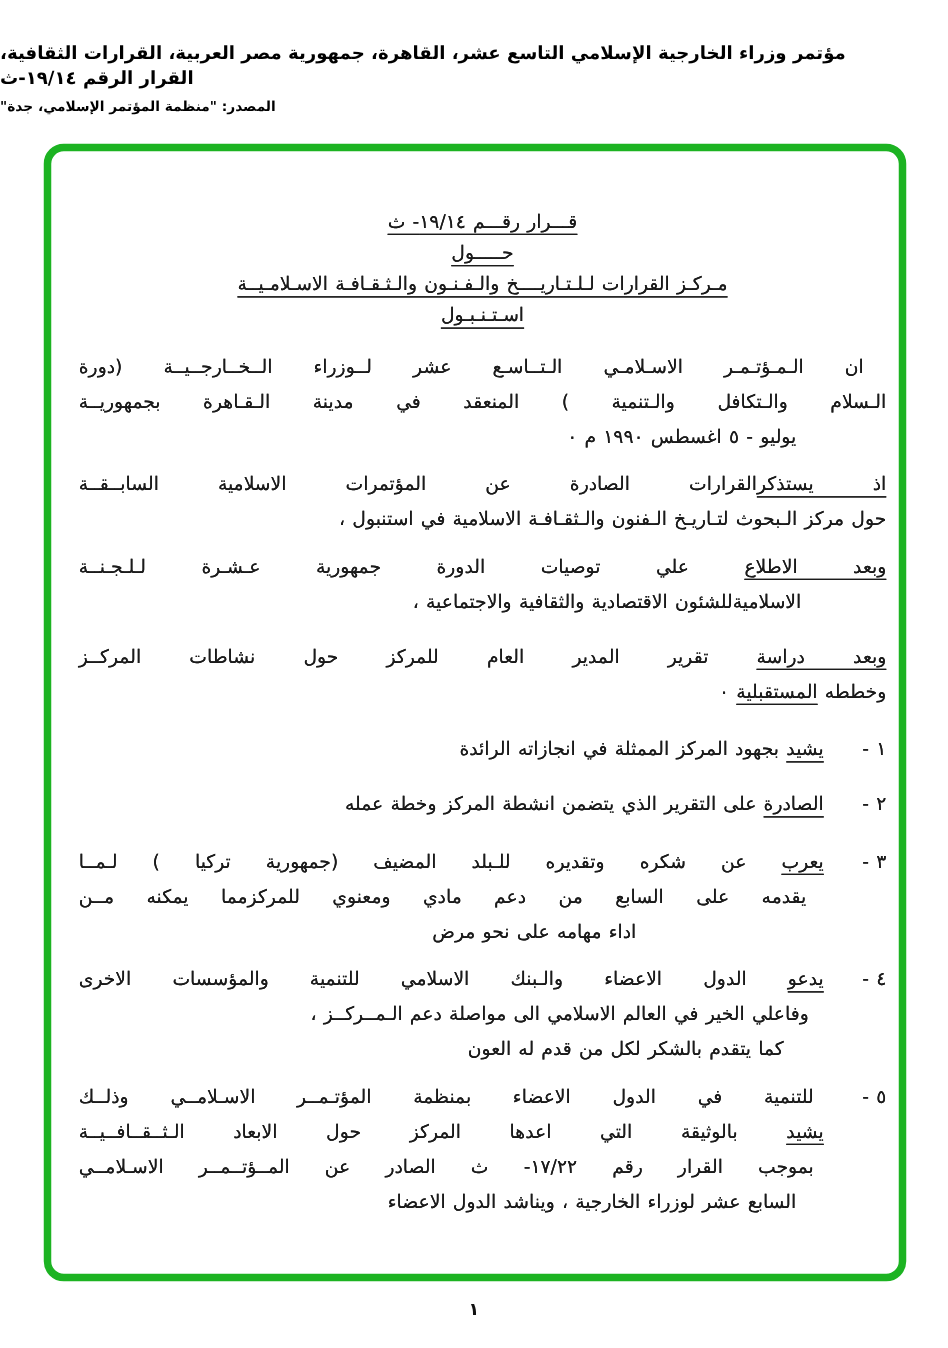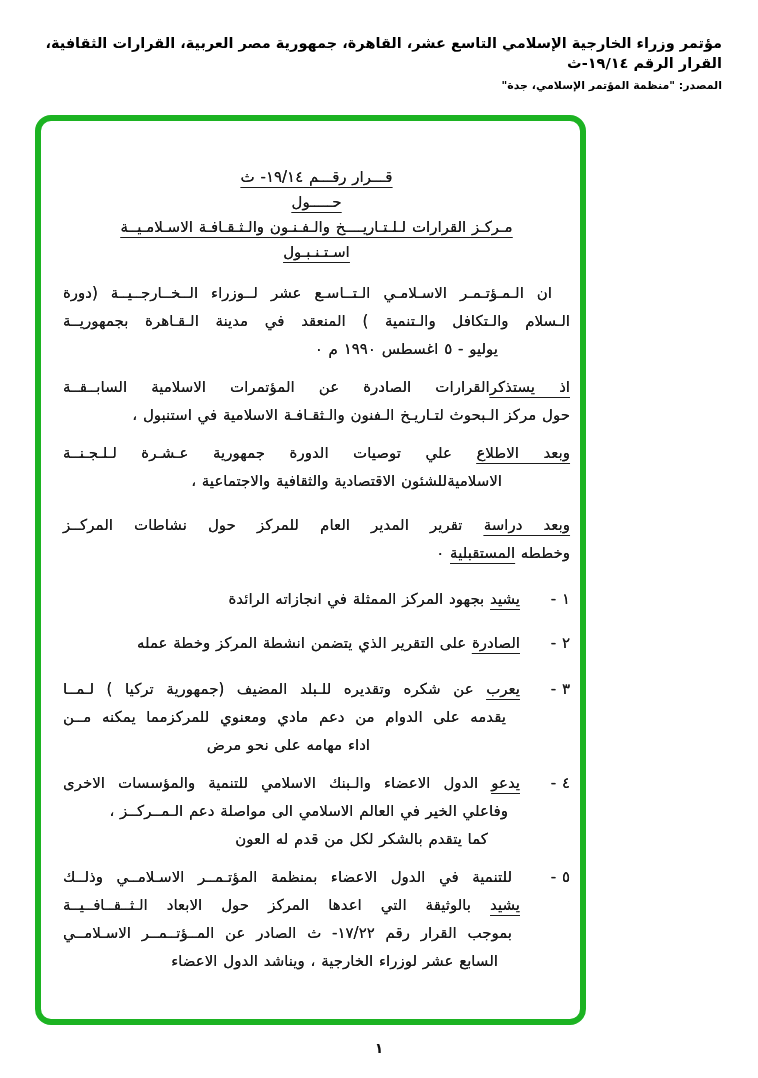--- a/index.html
+++ b/index.html
@@ -2,28 +2,28 @@
 <html lang="ar"><head>
 <meta charset="utf-8">
 <style>
   html,body{margin:0;padding:0;}
   body{
     width:758px;height:1078px;position:relative;background:#ffffff;
     font-family:"DejaVu Sans",sans-serif;color:#161616;overflow:hidden;
   }
   
   .hdr{
-    position:absolute;top:33px;left:0;width:722px;text-align:right;
+    position:absolute;top:33px;left:0;width:722px;text-align:left;
     direction:rtl;font-weight:bold;color:#000;
   }
   .hdr .l1{font-size:14.5px;line-height:20px;}
   .hdr .l2{font-size:11px;line-height:26px;}
   
   .frame{
-    position:absolute;left:35px;top:115px;width:551px;height:910px;
+    position:absolute;left:35px;top:115px;width:690px;height:910px;
     box-sizing:border-box;border:6px solid #1cb322;border-radius:16px;
     padding:44px 10px 0 22px;
   }
   
   .doc{
     direction:rtl;text-align:right;font-size:15px;color:#1b1b1b;
     text-shadow:0 0 .4px currentColor;word-spacing:1px;
   }
   .block{margin-bottom:12px;}
   .item{display:flex;}
@@ -92,21 +92,21 @@
       <div class="block item" style="margin-bottom: 18px;">
         <div class="num">٢ -</div>
         <div class="bodytext">
           <div class="line"><span class="u">الصادرة</span><span> على التقرير الذي يتضمن انشطة المركز وخطة عمله</span></div>
         </div>
       </div>
       <div class="block item" style="margin-bottom: 10px;">
         <div class="num">٣ -</div>
         <div class="bodytext">
           <div class="line j"><span class="u">يعرب</span><span> عن شكره وتقديره للـبلد المضيف (جمهورية تركيا ) لـمــا</span></div>
-          <div class="line j" style="padding-right: 14px;"><span>يقدمه على الدوام من دعم مادي ومعنوي للمركزمما يمكنه مــن</span></div>
+          <div class="line j" style="padding-right: 14px;"><span>يقدمه على السابع من دعم مادي ومعنوي للمركزمما يمكنه مــن</span></div>
           <div class="line" style="padding-right: 150px;"><span>اداء مهامه على نحو مرض</span></div>
         </div>
       </div>
       <div class="block item" style="margin-bottom: 10px;">
         <div class="num">٤ -</div>
         <div class="bodytext">
           <div class="line j"><span class="u">يدعو</span><span> الدول الاعضاء والـبنك الاسلامي للتنمية والمؤسسات الاخرى</span></div>
           <div class="line" style="padding-right: 12px;"><span>وفاعلي الخير في العالم الاسلامي الى مواصلة دعم الـمــركــز ،</span></div>
           <div class="line" style="padding-right: 32px;"><span>كما يتقدم بالشكر لكل من قدم له العون</span></div>
         </div>

